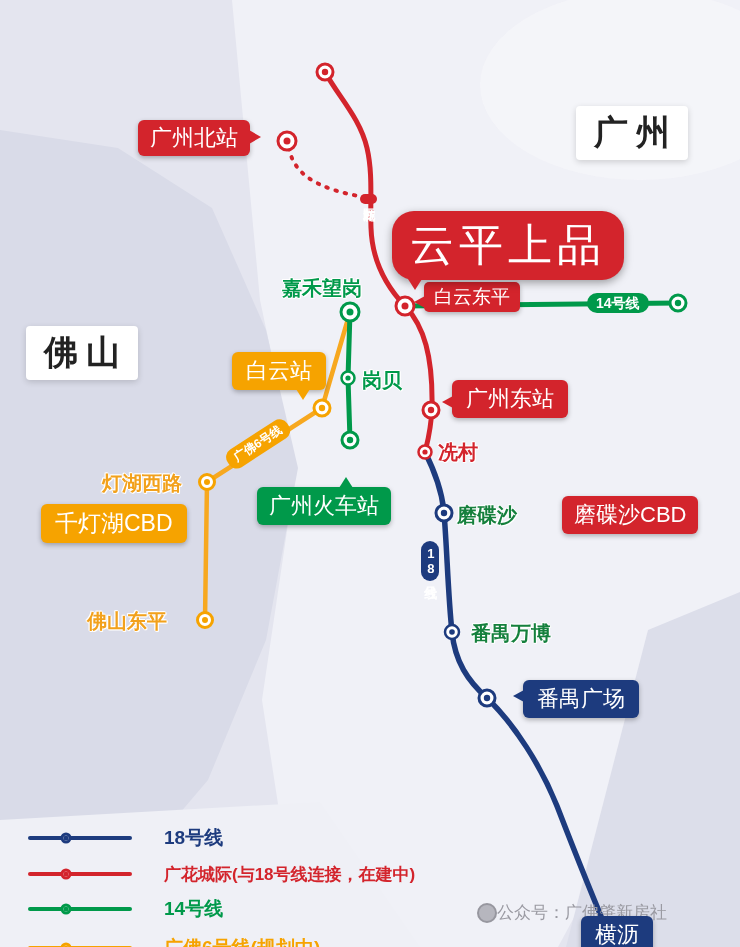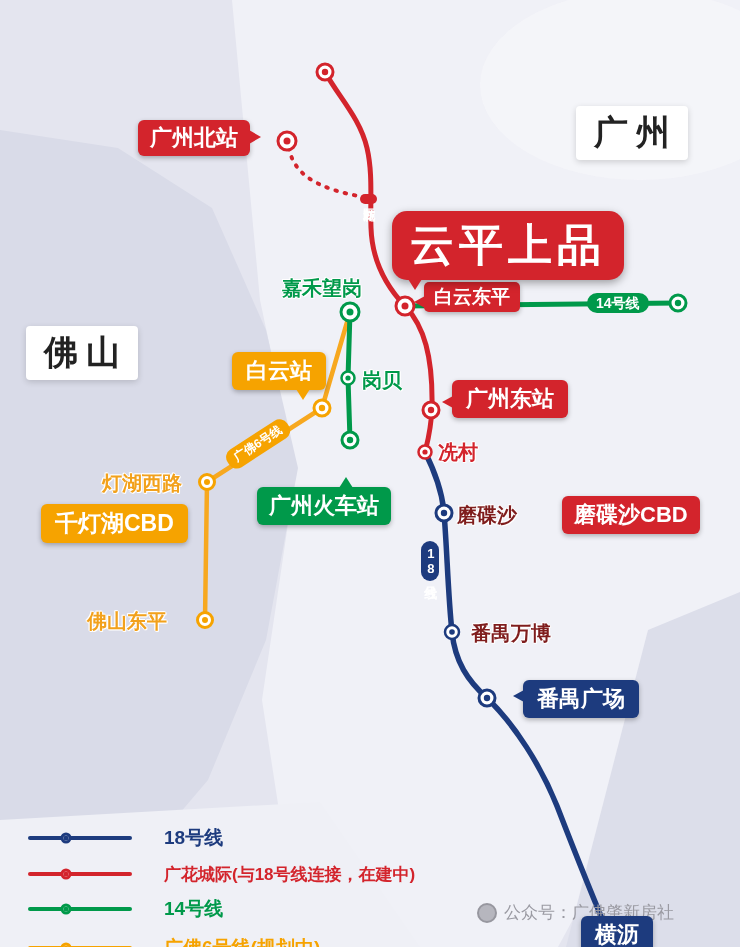--- a/index.html
+++ b/index.html
@@ -1,62 +1,62 @@
 <!DOCTYPE html>
 <html><head>
 <meta charset="utf-8">
 <style>
   *{margin:0;padding:0;box-sizing:border-box}
   html,body{background:#ffffff}
   body{font-family:"Liberation Sans","DejaVu Sans",sans-serif}
   #map{position:relative;width:740px;height:947px;overflow:hidden;background:#e4e5ef}
   #bg{position:absolute;left:0;top:0;width:740px;height:947px}
 
-  .badge{position:absolute;color:#fff;font-weight:bold;white-space:nowrap;border-radius:6px;
+  .badge{position:absolute;color:#fff;font-weight:normal;white-space:nowrap;border-radius:6px;
          box-shadow:0 2px 5px rgba(0,0,0,.28);display:flex;align-items:center;justify-content:center;
          font-size:22px;padding:3px 12px;z-index:3}
   .bg-red{background:#d3242c}
   .bg-orange{background:#f6a300}
   .bg-green{background:#00994a}
   .bg-navy{background:#1d3b7e}
 
-  .t-red{color:#d3242c}.t-green{color:#00994a}.t-orange{color:#f2a11c}.t-navy{color:#7f1d1d}
+  .t-red{color:#d3242c}.t-green{color:#00994a}.t-orange{color:#f2a11c}.t-navy{color:#15803d}
 
   .station-label{position:absolute;font-size:20px;font-weight:bold;white-space:nowrap;z-index:2;
     text-shadow:0 1px 0 #fff,1px 0 0 #fff,-1px 0 0 #fff,0 -1px 0 #fff,1px 1px 0 #fff,-1px -1px 0 #fff}
 
   .region-box{position:absolute;background:#fff;color:#222;font-size:34px;font-weight:bold;
     padding:4px 10px 4px 18px;letter-spacing:8px;border-radius:4px;box-shadow:0 2px 6px rgba(0,0,0,.16);z-index:2}
 
   .ptr{position:absolute;width:0;height:0;z-index:2}
   .ptr-left{border-top:6px solid transparent;border-bottom:6px solid transparent;border-right:11px solid var(--c)}
   .ptr-right{border-top:7px solid transparent;border-bottom:7px solid transparent;border-left:12px solid var(--c)}
   .ptr-up{border-left:7px solid transparent;border-right:7px solid transparent;border-bottom:11px solid var(--c)}
   .ptr-down{border-left:7px solid transparent;border-right:7px solid transparent;border-top:11px solid var(--c)}
   .c-red{--c:#d3242c}.c-green{--c:#00994a}.c-orange{--c:#f6a300}.c-navy{--c:#1d3b7e}
 
-  #property-badge{left:392px;top:211px;font-size:44px;letter-spacing:5px;padding:5px 18px;border-radius:15px;z-index:5;
+  #property-badge{left:392px;top:211px;font-size:44px;letter-spacing:5px;padding:5px 18px;border-radius:22px;z-index:5;
     box-shadow:0 3px 8px rgba(0,0,0,.35)}
 
   .vpill{position:absolute;writing-mode:vertical-rl;text-orientation:upright;color:#fff;font-weight:bold;
     border-radius:10px;z-index:2;padding:5px 2px;font-size:12px;line-height:1.1}
   .hpill{position:absolute;color:#fff;font-weight:bold;border-radius:10px;z-index:2;
     font-size:14px;height:20px;line-height:20px;padding:0 9px}
   .rpill{position:absolute;color:#fff;font-weight:bold;background:#f6a300;border-radius:9px;z-index:2;
     font-size:12px;padding:2px 8px;white-space:nowrap;transform:translate(-50%,-50%) rotate(-33deg)}
 
   .legend-row{position:absolute;left:28px;display:flex;align-items:center;height:30px;z-index:2}
   .legend-line{position:relative;width:104px;height:4px;background:var(--c);border-radius:2px}
   .legend-marker{position:absolute;left:38px;top:50%;transform:translate(-50%,-50%);width:11px;height:11px;
     background:#fff;border:3px solid var(--c);border-radius:50%;display:flex;align-items:center;justify-content:center}
   .legend-dot{width:5px;height:5px;border-radius:50%;background:var(--c)}
   .legend-label{margin-left:32px;font-weight:bold;font-size:19px;color:var(--c);white-space:nowrap}
   .legend-label.small{font-size:17px}
 
-  .watermark{position:absolute;left:477px;top:901px;display:flex;align-items:center;gap:7px;
+  .watermark{position:absolute;left:477px;top:901px;display:flex;align-items:center;
     color:#9a9aa2;font-size:17px;z-index:2;white-space:nowrap}
   .wm-icon{width:20px;height:20px;border-radius:50%;background:#b6b6be;border:2px solid #97979f;flex:0 0 auto}
 </style>
 </head>
 <body>
 
 <div id="map">
 
   <svg id="bg" viewBox="0 0 740 947">
     <path d="M232,0 L740,0 L740,620 L658,762 L558,947 L300,947 L262,700 L296,470 L260,300 Z" fill="#f0f1f7"></path>

